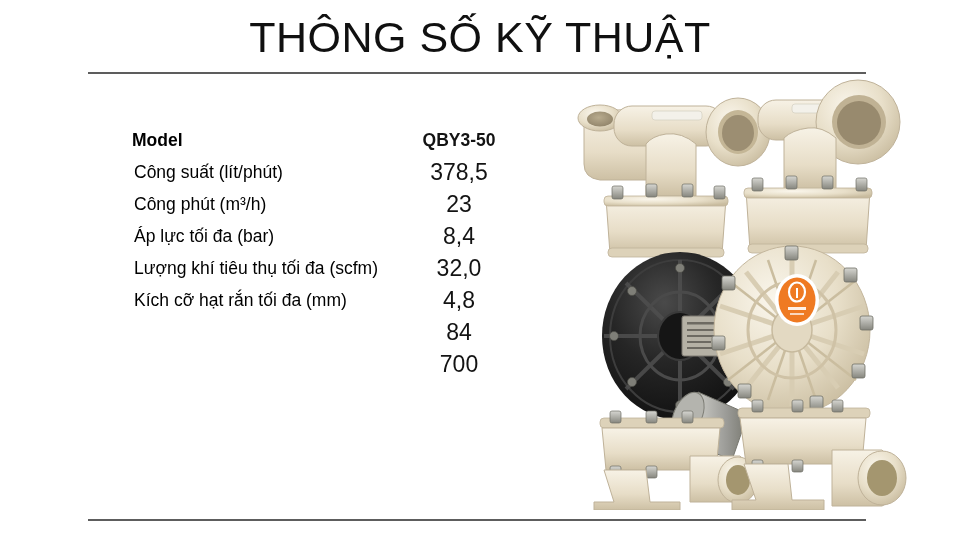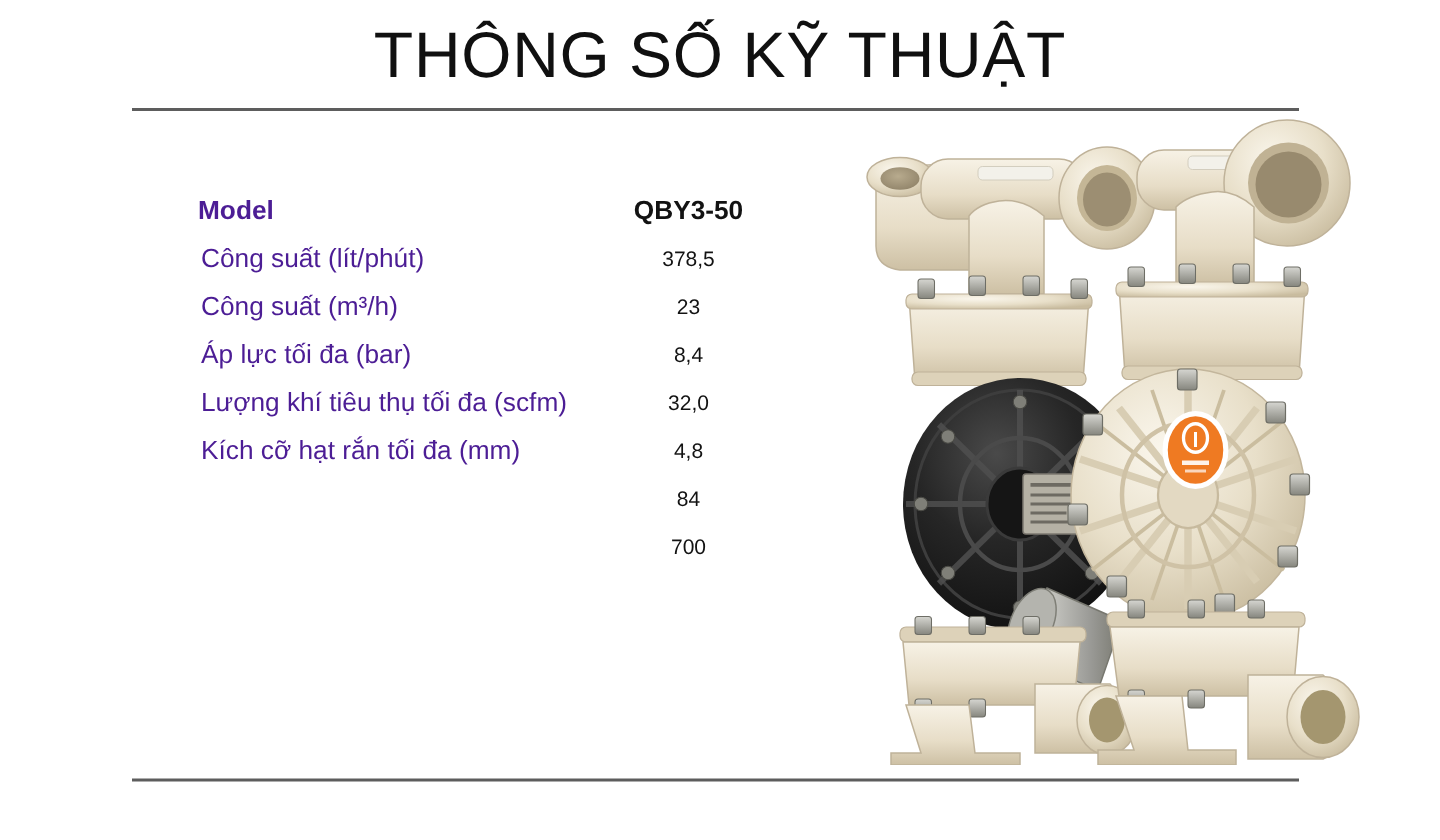--- a/index.html
+++ b/index.html
@@ -59,29 +59,29 @@
     position: relative;
     height: 32px;
     line-height: 32px;
     white-space: nowrap;
   }
   .spec-label {
     position: absolute;
     left: 10px;
     top: 0;
     font-size: 17.5px;
-    color: #4c1d95;
+    color: #000000;
   }
   .spec-value {
     position: absolute;
     left: 270px;
     top: 0;
     width: 130px;
     text-align: center;
-    font-size: 14px;
+    font-size: 23px;
     color: #131313;
   }
   .spec-row.header .spec-label,
   .spec-row.header .spec-value {
     font-weight: bold;
     font-size: 17.5px;
   }
   .spec-row.header .spec-label { left: 8px; }
 
   
@@ -108,21 +108,21 @@
     <div class="spec-row header">
       <span class="spec-label">Model</span>
       <span class="spec-value">QBY3-50</span>
     </div>
     <div id="spec-rows">
         <div class="spec-row">
           <span class="spec-label">Công suất (lít/phút)</span>
           <span class="spec-value">378,5</span>
         </div>
         <div class="spec-row">
-          <span class="spec-label">Công suất (m³/h)</span>
+          <span class="spec-label">Công phút (m³/h)</span>
           <span class="spec-value">23</span>
         </div>
         <div class="spec-row">
           <span class="spec-label">Áp lực tối đa (bar)</span>
           <span class="spec-value">8,4</span>
         </div>
         <div class="spec-row">
           <span class="spec-label">Lượng khí tiêu thụ tối đa (scfm)</span>
           <span class="spec-value">32,0</span>
         </div>

